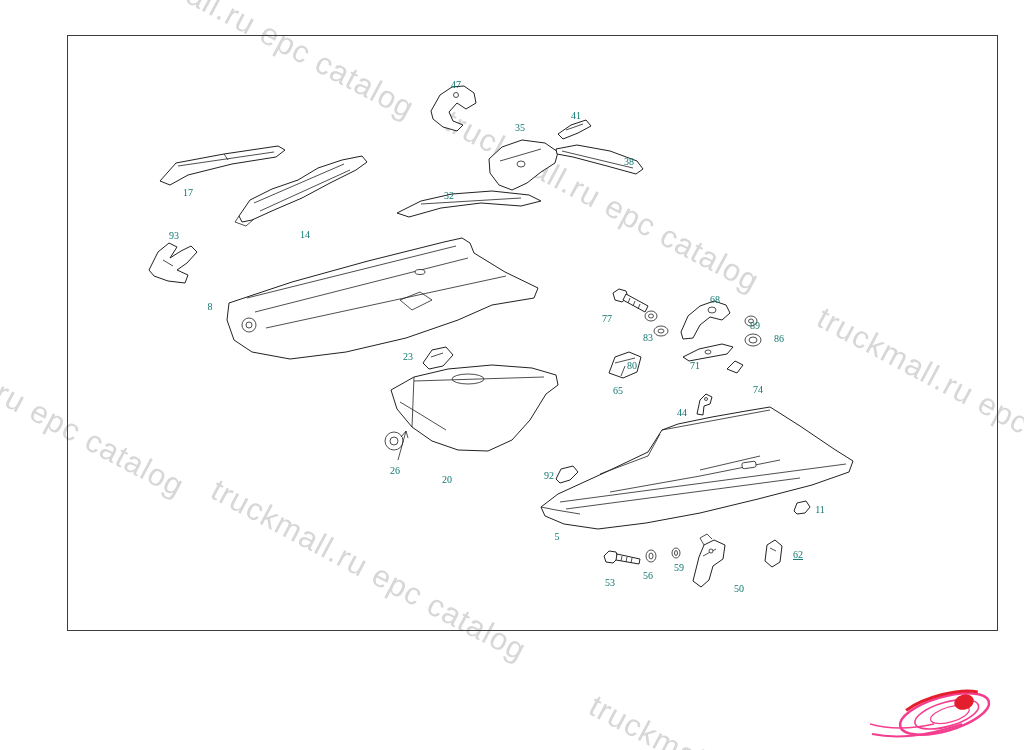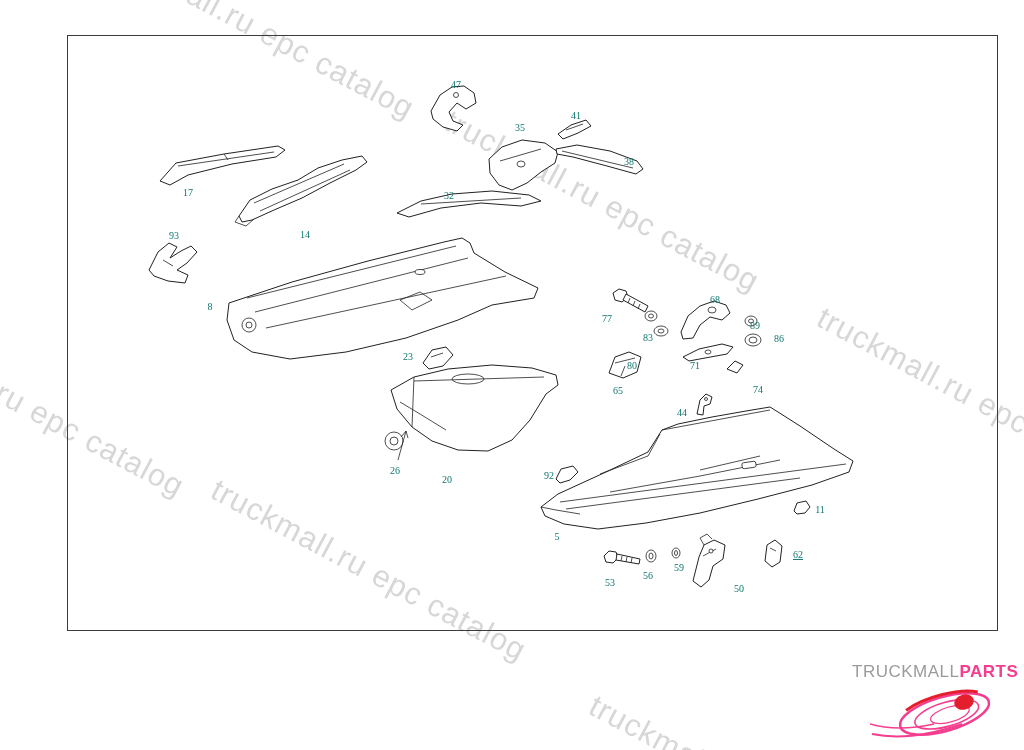--- a/index.html
+++ b/index.html
@@ -290,23 +290,20 @@
     <span class="part-label" style="left: 557px; top: 537px;">5</span>
     <span class="part-label" style="left: 820px; top: 510px;">11</span>
     <span class="part-label" style="left: 610px; top: 583px;">53</span>
     <span class="part-label" style="left: 648px; top: 576px;">56</span>
     <span class="part-label" style="left: 679px; top: 568px;">59</span>
     <span class="part-label" style="left: 739px; top: 589px;">50</span>
     <span class="part-label" style="left: 798px; top: 555px; text-decoration: underline;">62</span>
   </div>
 
 <div class="logo">
-  <div class="logo-text">
-    <span class="logo-primary" style="color: rgb(155, 155, 155);">TRUCKMALL</span><span class="logo-accent" style="color: rgb(245, 61, 143);">PARTS</span>
-  </div>
   <svg class="logo-wheel" width="140" height="68" viewBox="0 0 140 68">
     <g transform="rotate(-16 74 34)">
       <ellipse cx="74" cy="36" rx="46" ry="17" fill="none" stroke="#f53d8f" stroke-width="2.5"></ellipse>
       <ellipse cx="76" cy="37" rx="33" ry="12" fill="none" stroke="#f53d8f" stroke-width="1.6"></ellipse>
       <ellipse cx="79" cy="38" rx="20" ry="7.5" fill="none" stroke="#f53d8f" stroke-width="1.2"></ellipse>
       <ellipse cx="96" cy="30" rx="10" ry="7.5" fill="#e31e2d" stroke="none"></ellipse>
       <path d="M38,22 A48,17 0 0 1 112,24" fill="none" stroke="#e31e2d" stroke-width="3"></path>
     </g>
     <path d="M2,56 Q40,64 92,46" fill="none" stroke="#f53d8f" stroke-width="2"></path>
     <path d="M0,46 Q28,54 64,46" fill="none" stroke="#f53d8f" stroke-width="1.4"></path>

